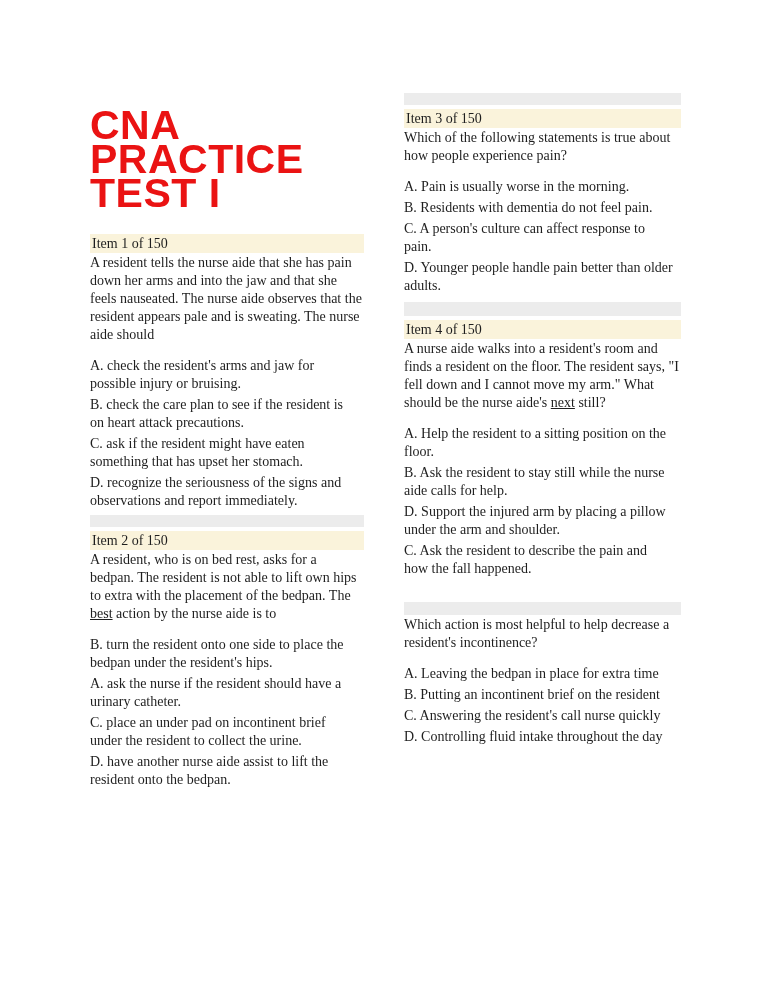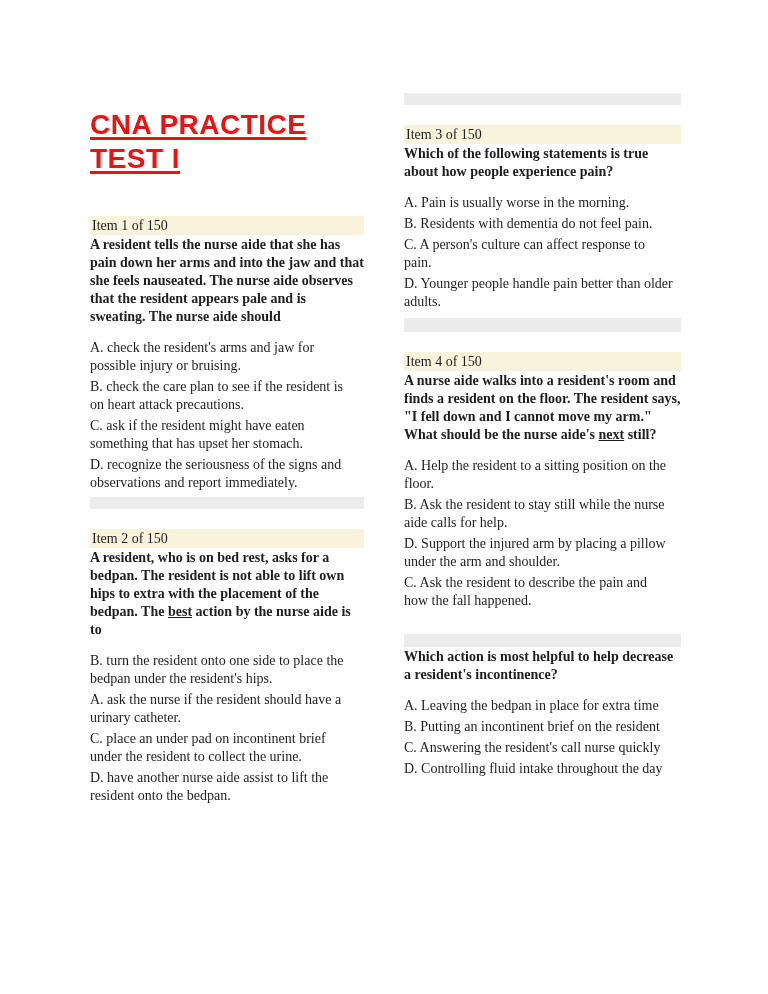--- a/index.html
+++ b/index.html
@@ -14,41 +14,40 @@
     font-size: 14px;
     line-height: 18px;
   }
   .col { position: absolute; }
   .col-left  { left: 90px;  top: 95px; width: 274px; }
   .col-right { left: 404px; top: 93px; width: 277px; }
 
   .doc-title {
     font-family: "Liberation Sans", sans-serif;
     font-weight: bold;
-    font-size: 28px;
+    font-size: 41px;
     line-height: 34px;
     color: var(--title-color, #ea1313);
-    text-decoration: underline;
     text-decoration-thickness: 3px;
     text-underline-offset: 3px;
     margin: 13px 0 0 0;
     width: 240px;
     letter-spacing: 0.5px;
   }
 
   .item-header {
     background: var(--header-bg, #faf3db);
-    margin-top: 20px;
+    margin-top: 4px;
     padding: 1px 2px 1px 2px;
     line-height: 17px;
   }
-  .item-header--first { margin-top: 40px; }
+  .item-header--first { margin-top: 24px; }
 
   .question {
-    font-weight: bold;
+    font-weight: normal;
     margin: 1px 0 13px 0;
   }
   .question .u { text-decoration: underline; }
 
   .answers { margin: 0; }
   .answer  { margin: 0 8px 3px 0; }
 
   .spacer {
     background: var(--spacer-bg, #ececec);
     height: 12px;

